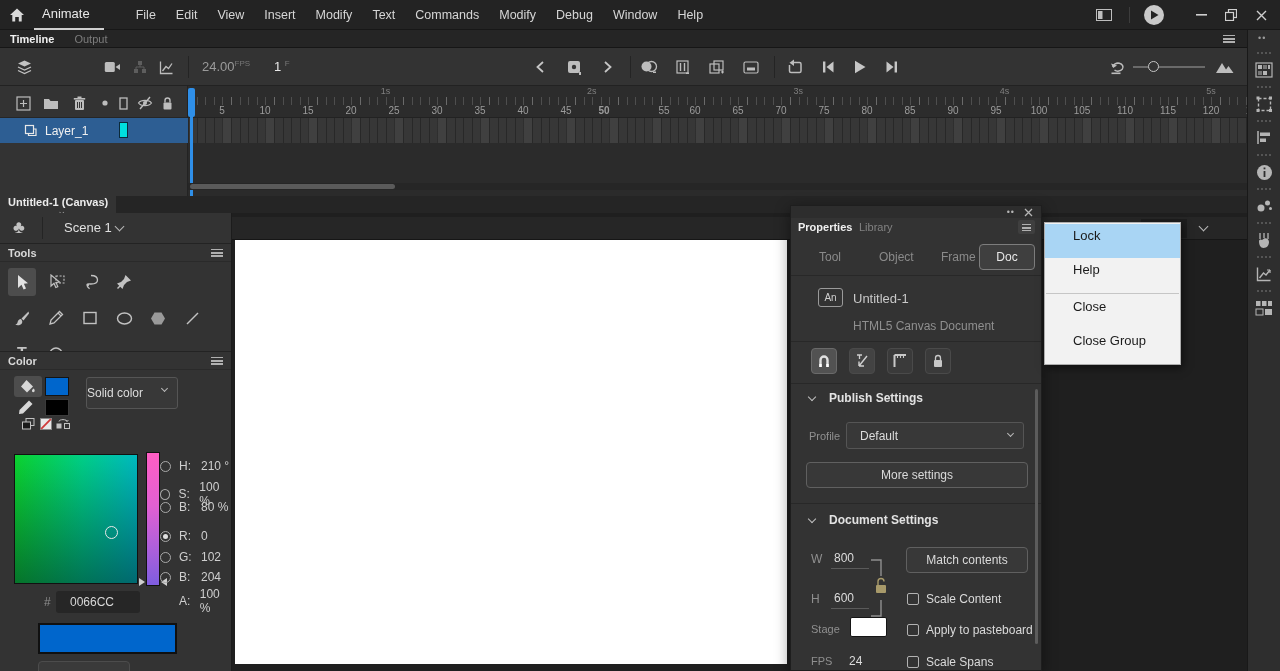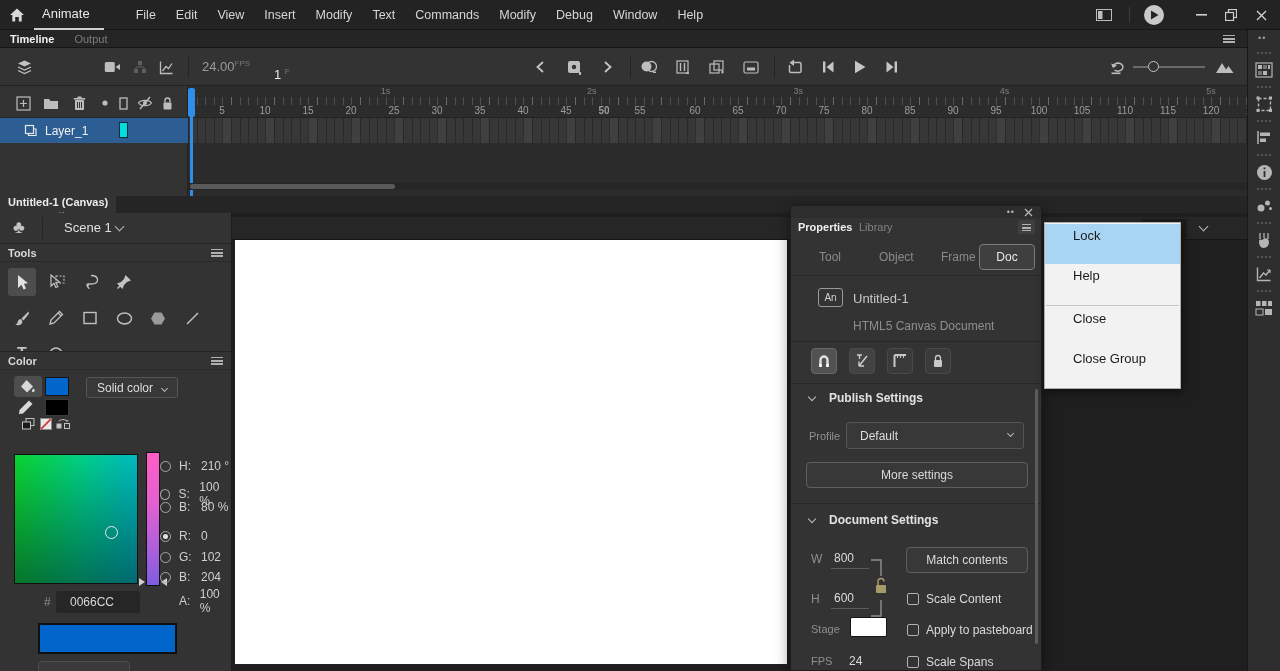--- a/index.html
+++ b/index.html
@@ -29,21 +29,21 @@
   .ptab.on { color:#f2f2f2; } .ptab.off { color:#7d7d7d; font-weight:normal; }
   .hamburger { width:12px; height:8px; background:repeating-linear-gradient(to bottom,#b0b0b0 0 1.5px,transparent 1.5px 3.2px); }
 
   
   .timeline { left:0; top:48px; width:1247px; height:148px; background:#333333; }
   .tl-toolbar { position:absolute; left:0; top:0; width:100%; height:38px; border-bottom:1px solid #222; }
   .tl-toolbar .ic { position:absolute; top:7px; width:24px; height:24px; }
   .vdiv { position:absolute; width:1px; height:22px; top:8px; background:#242424; }
   .fps-text { position:absolute; left:202px; top:11px; font-size:13px; color:#9a9a9a; }
   .fps-sup { font-size:8px; color:#787878; vertical-align:top; }
-  .frame-text { position:absolute; left:274px; top:19px; font-size:13px; color:#e8e8e8;text-align:center; }
+  .frame-text { position:absolute; left:274px; top:11px; font-size:13px; color:#e8e8e8;text-align:center; }
 
   .layerops { position:absolute; left:0; top:38px; width:188px; height:32px; border-right:1px solid #232323; border-bottom:1px solid #262626; }
   .layerops .ic { position:absolute; top:8px; width:18px; height:18px; }
 
   .ruler { position:absolute; left:188px; top:38px; width:1059px; height:32px; background:#2c2c2c; border-bottom:1px solid #222; overflow:hidden; }
   .ruler-ticks { position:absolute; left:0; top:11px; width:100%; height:8px;
      background:
        repeating-linear-gradient(to right,#6a6a6a 0 1px,transparent 1px 43px),
        repeating-linear-gradient(to right,#4e4e4e 0 1px,transparent 1px 8.6px); }
   .rs { position:absolute; top:0px; width:20px; text-align:center; font-size:9px; color:#7f7f7f; }
@@ -136,21 +136,21 @@
   .stage-swatch { position:absolute; left:59px; top:411px; width:37px; height:20px; background:#fff; border-radius:2px; border:1px solid #151515; }
 
   
   .dock { left:1247px; top:30px; width:33px; height:641px; background:#2e2e2e; border-left:1px solid #191919; z-index:4; }
   .dock .slot { position:absolute; left:0; width:100%; display:flex; flex-direction:column; align-items:center; }
   .grip { width:14px; height:2px; background:repeating-linear-gradient(to right,#555 0 2px,transparent 2px 4px); margin-bottom:8px; }
   .dock-dots { position:absolute; left:10px; top:3px; color:#9a9a9a; font-size:9px; letter-spacing:1px; }
 
   
   .ctxmenu { left:1044px; top:222px; width:137px; background:#f2f2f2; border:1px solid #adadad; box-shadow:2px 3px 8px rgba(0,0,0,.5); z-index:9; padding:1px 0; }
-  .cm-item { height:40px; line-height:23px; padding-left:28px; font-size:13px; color:#1b1b1b; }
+  .cm-item { height:34px; line-height:23px; padding-left:28px; font-size:13px; color:#1b1b1b; }
   .cm-item.hl { background:#a9d5f4; }
   .cm-sep { height:1px; background:#c6c6c6; margin:1px 1px; }
 </style>
 </head>
 <body>
 
 <div class="app">
 
   <div class="titlebar abs">
     <div class="home-btn">
@@ -391,21 +391,21 @@
           <span class="rn" style="left: 18px;">5</span>
           <span class="rn" style="left: 61px;">10</span>
           <span class="rn" style="left: 104px;">15</span>
           <span class="rn" style="left: 147px;">20</span>
           <span class="rn" style="left: 190px;">25</span>
           <span class="rn" style="left: 233px;">30</span>
           <span class="rn" style="left: 276px;">35</span>
           <span class="rn" style="left: 319px;">40</span>
           <span class="rn" style="left: 362px;">45</span>
           <span class="rn" style="left: 400px; font-weight: bold;">50</span>
-          <span class="rn" style="left: 436px;">55</span>
+          <span class="rn" style="left: 460px;">55</span>
           <span class="rn" style="left: 491px;">60</span>
           <span class="rn" style="left: 534px;">65</span>
           <span class="rn" style="left: 577px;">70</span>
           <span class="rn" style="left: 620px;">75</span>
           <span class="rn" style="left: 663px;">80</span>
           <span class="rn" style="left: 706px;">85</span>
           <span class="rn" style="left: 749px;">90</span>
           <span class="rn" style="left: 792px;">95</span>
           <span class="rn" style="left: 835px;">100</span>
           <span class="rn" style="left: 878px;">105</span>
@@ -561,21 +561,21 @@
             <path d="M1.2 10.8 L10.8 1.2" stroke="#d03a3a" stroke-width="1.8"></path>
           </svg>
       </div>
       <div class="abs" style="left:56px;top:66px;">
         <svg width="14" height="12" viewBox="0 0 14 12">
             <rect x="0.5" y="5.5" width="5" height="5" fill="#c2c2c2"></rect>
             <rect x="8.5" y="5.5" width="5" height="5" fill="none" stroke="#c2c2c2"></rect>
             <path d="M3 3.5 C3 1 11 1 11 3.5 M11 3.5 L9.6 2 M11 3.5 L12.4 2" stroke="#c2c2c2" fill="none"></path>
           </svg>
       </div>
-      <div class="select-box" style="left:86px;top:25px;width:92px;height:21px;padding-left:10px;">
+      <div class="select-box" style="left:86px;top:25px;width:92px;height:32px;">
         <span>Solid color</span>
         <span class="chev sm"></span>
       </div>
 
       <div class="grad-square">
         <div class="grad-marker"></div>
       </div>
       <div class="hue-strip"></div>
       <div class="hue-arrow-l"></div>
       <div class="hue-arrow-r"></div>

